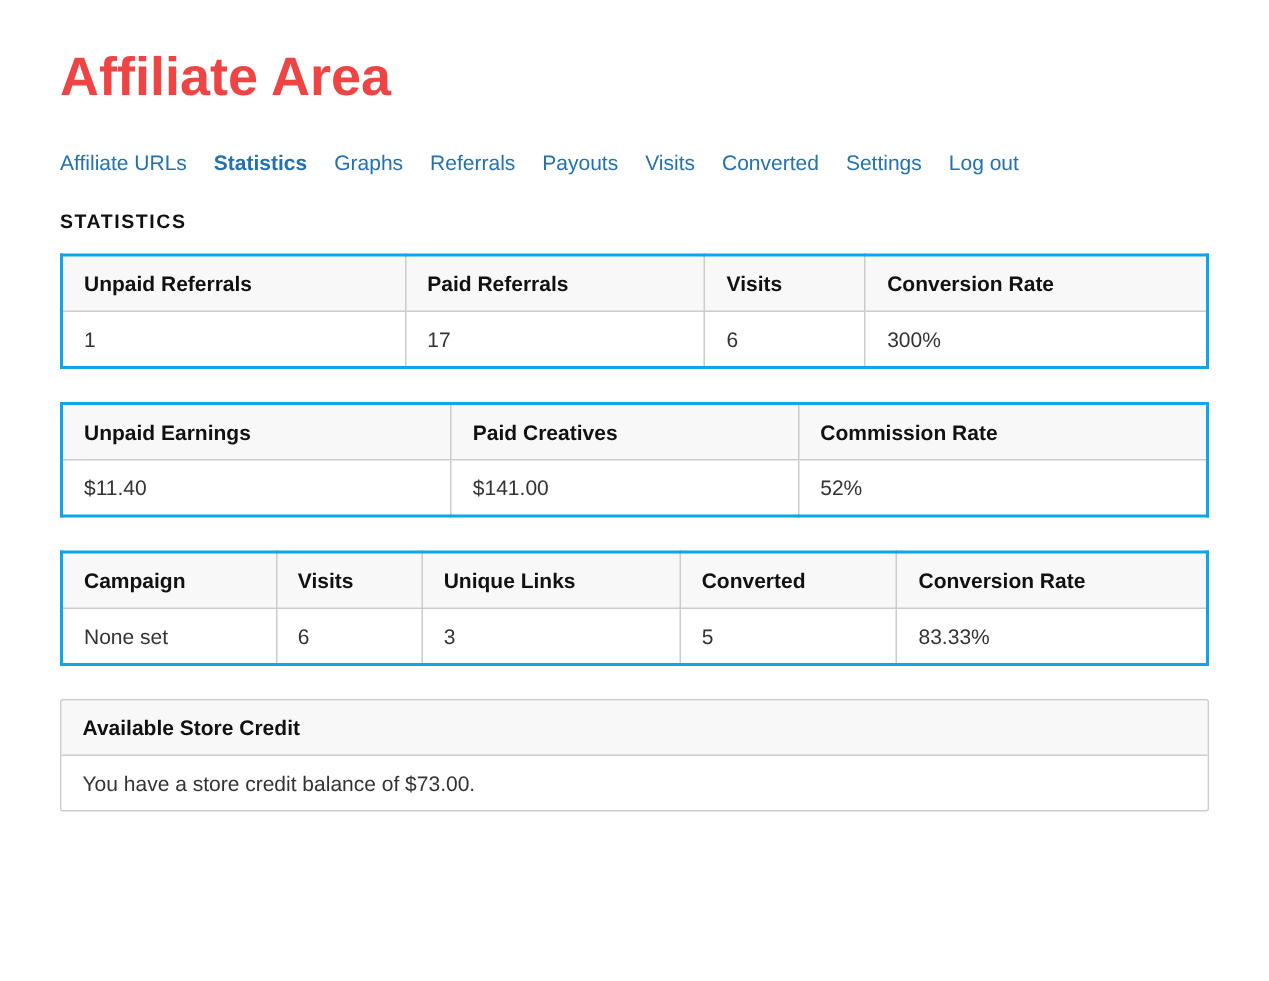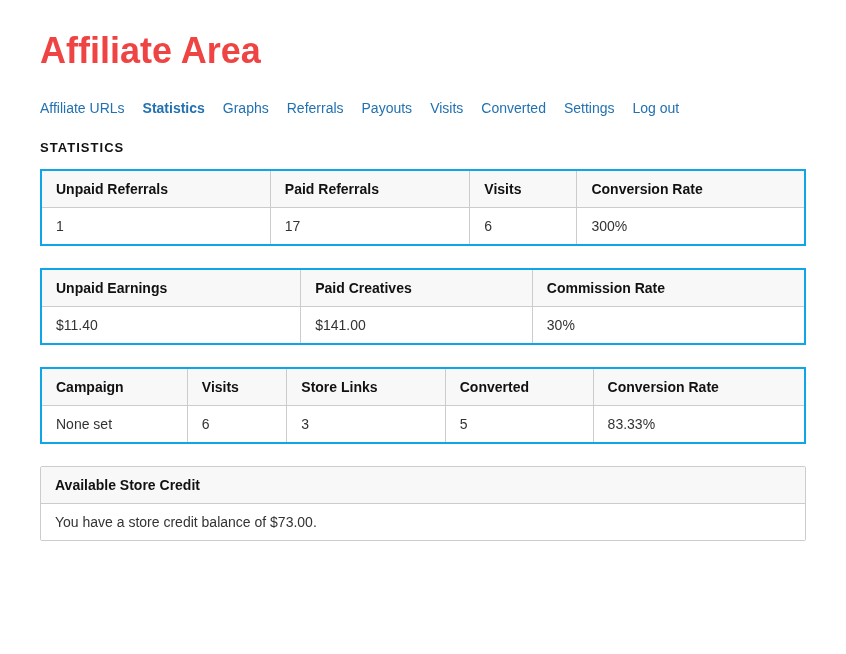--- a/index.html
+++ b/index.html
@@ -144,31 +144,31 @@
     <tr>
       <th>Unpaid Earnings</th>
       <th>Paid Creatives</th>
       <th>Commission Rate</th>
     </tr>
   </thead>
   <tbody>
     <tr>
       <td>$11.40</td>
       <td>$141.00</td>
-      <td>30%</td>
+      <td>52%</td>
     </tr>
   </tbody>
 </table>
 
 <table class="stats-table">
   <thead>
     <tr>
       <th>Campaign</th>
       <th>Visits</th>
-      <th>Store Links</th>
+      <th>Unique Links</th>
       <th>Converted</th>
       <th>Conversion Rate</th>
     </tr>
   </thead>
   <tbody>
     <tr>
       <td>None set</td>
       <td>6</td>
       <td>3</td>
       <td>5</td>

